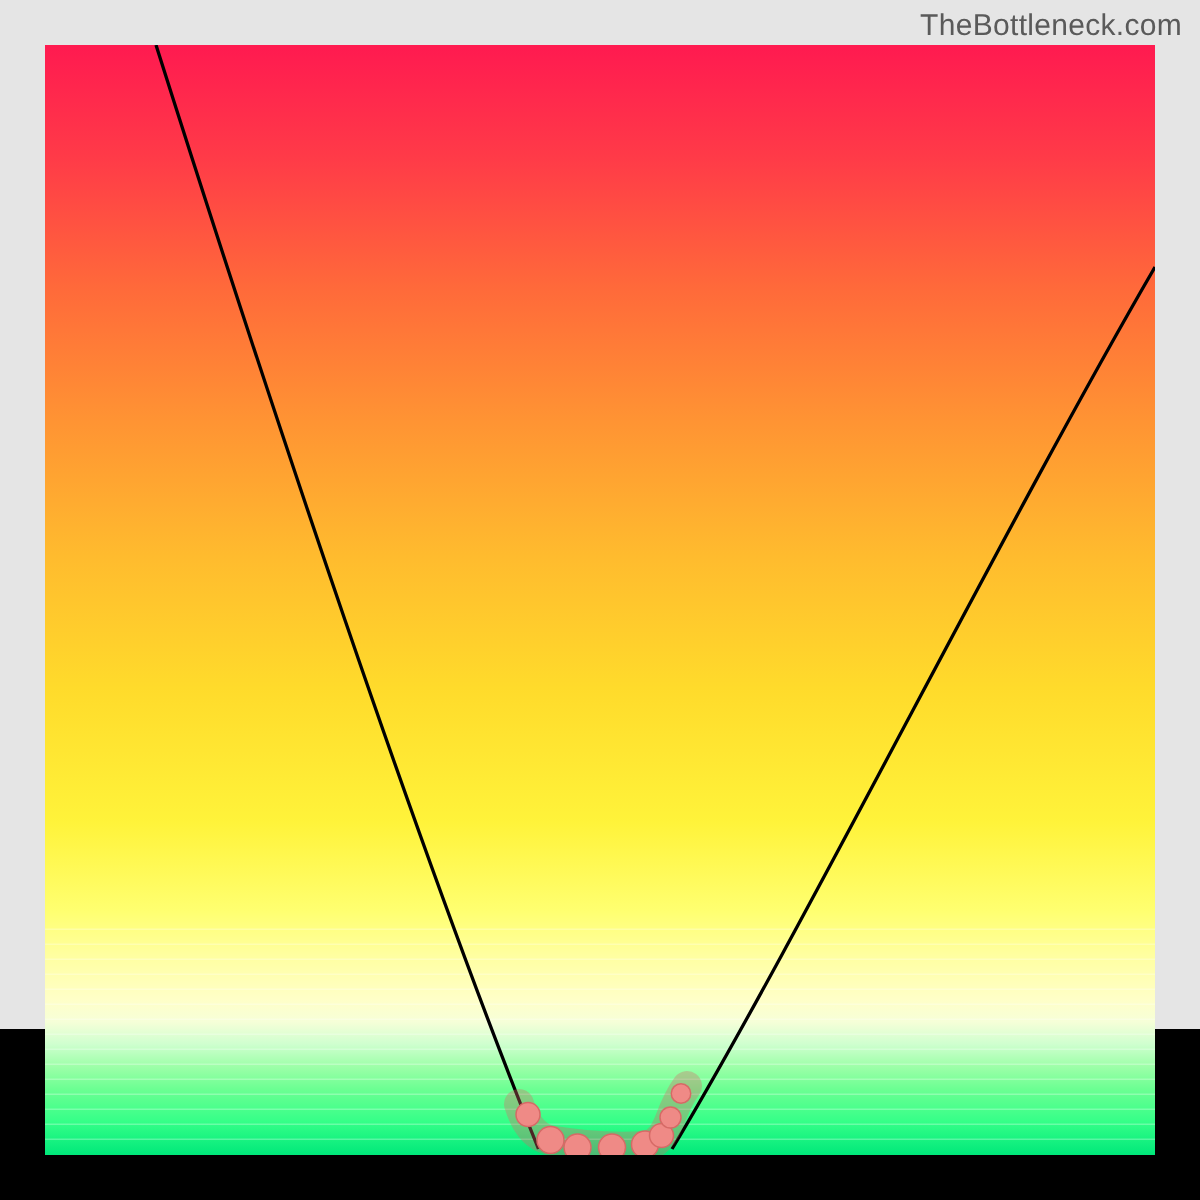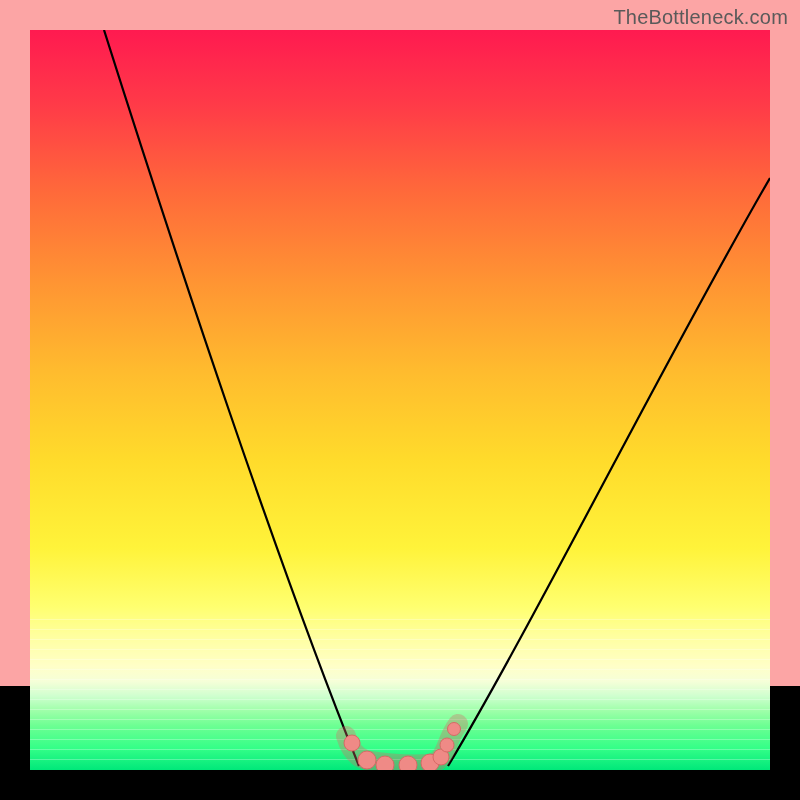--- a/index.html
+++ b/index.html
@@ -9,21 +9,21 @@
     height: 800px;
     background: #000;
     overflow: hidden;
   }
   .frame {
     position: absolute;
     left: 0;
     top: 0;
     width: 800px;
     height: 686px;
-    background: #fca5a5;
+    background: #e5e5e5;
   }
   .plot {
     position: absolute;
     left: 30px;
     top: 30px;
     width: 740px;
     height: 740px;
     overflow: hidden;
   }
   .gradient {

